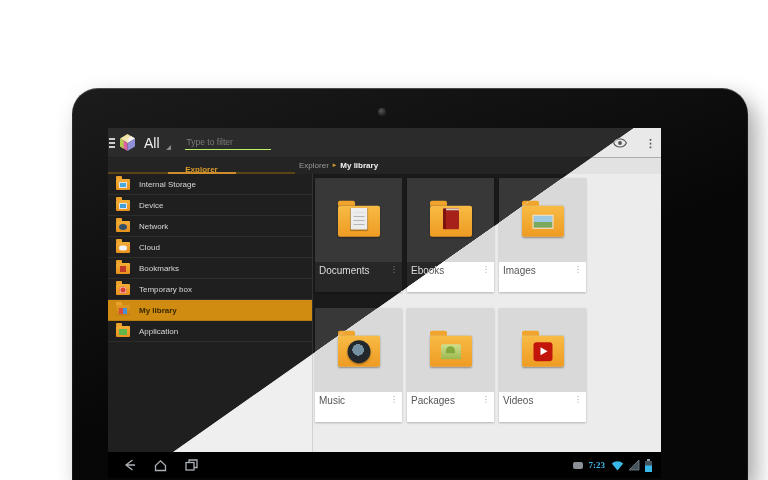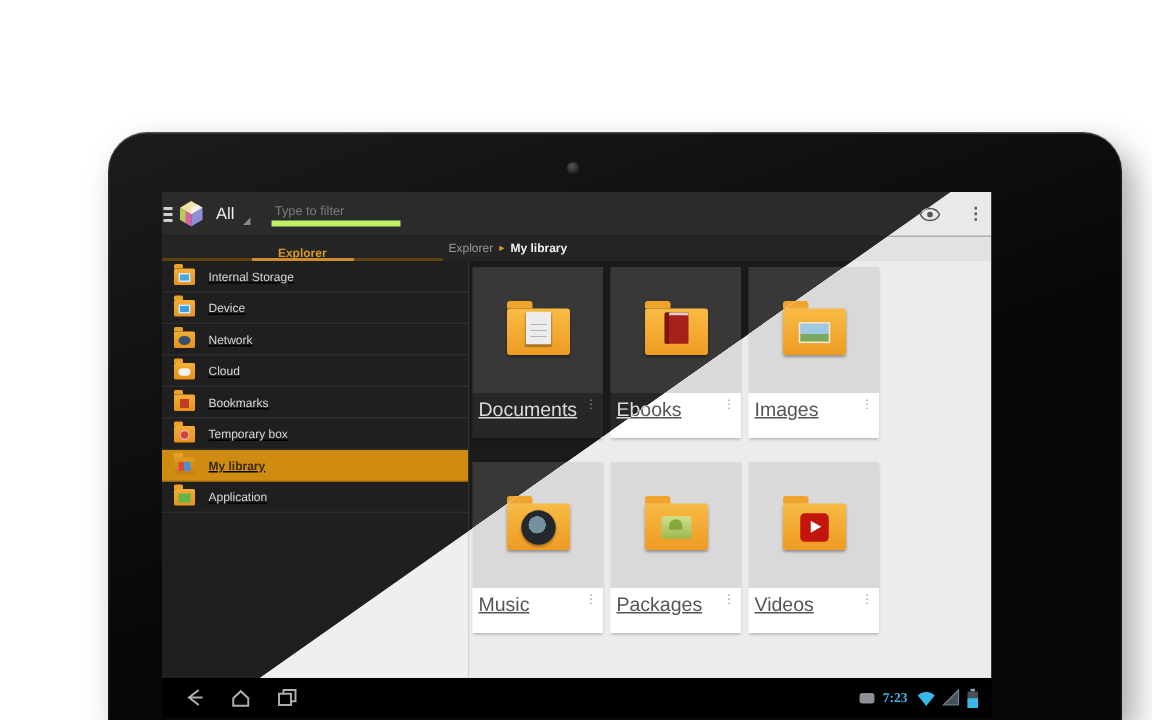--- a/index.html
+++ b/index.html
@@ -31,25 +31,25 @@
     --thumb:#d9d9d9; --label-bg:#ffffff; --label-fg:#555; --row-fg:#444;
     --sep:#dcdcdc; --vsep:#d2d2d2; --icon-fg:#555; --crumb-root:#888; --crumb-cur:#333;
     clip-path: polygon(95.1% 0, 100% 0, 100% 100%, 11.8% 100%); }
 
   
   .appbar { position:relative; height:30px; background:var(--bar); display:flex; align-items:center;
     padding:0 5px 0 1px; border-bottom:1px solid rgba(0,0,0,0.25); }
   .hamburger { width:6px; display:flex; flex-direction:column; gap:2px; margin-right:3px; }
   .hamburger i { display:block; height:2px; background:#cfcfcf; }
   .cube { width:19px; height:19px; margin-right:7px; flex:none; }
-  .bar-title { font-size:11px; color:#eee; margin-right:4px; }
+  .bar-title { font-size:14px; color:#eee; margin-right:4px; }
   .caret { width:0; height:0; border-left:5px solid transparent; border-bottom:5px solid #8a8a8a;
     align-self:flex-end; margin:0 0 7px 2px; }
   .filter { margin-left:14px; width:86px; font-size:8.5px; color:#7c7c7c;
-    border-bottom:4px solid #bef264; padding:1px 2px 2px; }
+    border-bottom:1px solid #bef264; padding:1px 2px 2px; }
   .app-light .filter { border-bottom-color:#aaa; }
   .spacer { flex:1; }
   .eye { color:var(--icon-fg); margin-right:18px; display:flex; }
   .dots { color:var(--icon-fg); font-size:11px; font-weight:bold; line-height:10px; letter-spacing:0; }
 
   
   .strip { display:flex; height:16px; background:var(--strip); }
   .tabzone { position:relative; width:187px; flex:none; text-align:center;
     border-bottom:2px solid #5d4413; }
   .app-light .tabzone { border-bottom-color:#c9a96a; }
@@ -58,21 +58,21 @@
   .tabzone::after { content:""; position:absolute; left:50%; transform:translateX(-50%);
     bottom:-2px; width:68px; height:2px; background:#cf8c2a; }
   .crumbzone { flex:1; display:flex; align-items:center; gap:4px; padding-left:4px;
     border-bottom:2px solid transparent; }
   .crumb-root { font-size:8px; color:var(--crumb-root); }
   .crumb-sep { font-size:7px; color:#d89b2a; }
   .crumb-cur { font-size:8px; font-weight:bold; color:var(--crumb-cur); }
 
   
   .appbody { display:flex; height:278px; }
-  .sidebar { width:205px; flex:none; background:var(--side); border-right:1px solid var(--vsep);text-decoration:underline; }
+  .sidebar { width:205px; flex:none; background:var(--side); border-right:1px solid var(--vsep); }
   .srow { display:flex; align-items:center; gap:9px; height:21px; padding-left:8px;
     border-bottom:1px solid var(--sep); }
   .srow .slabel { font-size:8px; color:var(--row-fg); }
   .srow.sel { background:#cf8c10; border-bottom-color:#b87c0c; }
   .srow.sel .slabel { color:#3a2800; font-weight:bold; }
 
   .sficon { position:relative; width:14px; height:11px; border-radius:1px; flex:none;
     background:linear-gradient(180deg,#f3ae35,#e8921d); }
   .sficon::before { content:""; position:absolute; top:-3px; left:0; width:6px; height:3px;
     background:#eda02a; border-radius:1px 1px 0 0; }
@@ -88,21 +88,21 @@
   .srow.sel .sficon { background:linear-gradient(180deg,#e09a22,#c77f12); }
   .si-7 .ovl { background:#62b64a; }
 
   .content { flex:1; background:var(--content); padding:2px; }
   .grid { display:flex; flex-wrap:wrap; column-gap:5px; row-gap:16px; padding-top:2px; }
   .card { width:87px; height:114px; background:var(--label-bg);
     box-shadow:0 1px 2px rgba(0,0,0,0.25); }
   .thumb { position:relative; height:84px; background:var(--thumb); }
   .clabel { display:flex; justify-content:space-between; padding:3px 4px 0 4px;
     background:var(--label-bg); height:30px; }
-  .clabel .cname { font-size:13px; color:var(--label-fg);text-decoration:underline; }
+  .clabel .cname { font-size:10px; color:var(--label-fg); }
   .cdots { font-size:8px; color:#979797; line-height:9px; }
 
   
   .folder { position:absolute; left:50%; top:50%; transform:translate(-50%,-46%);
     width:42px; height:31px; border-radius:2px;
     background:linear-gradient(180deg,#f8bb45,#ee9b22); box-shadow:0 1px 2px rgba(0,0,0,0.35); }
   .folder::before { content:""; position:absolute; top:-5px; left:0; width:17px; height:5px;
     border-radius:2px 2px 0 0; background:#f0a42c; }
   .fov { position:absolute; left:50%; top:50%; transform:translate(-50%,-50%); }
   .f-doc .fov { width:17px; height:22px; top:42%; background-color:#ececec; border-radius:1px;

